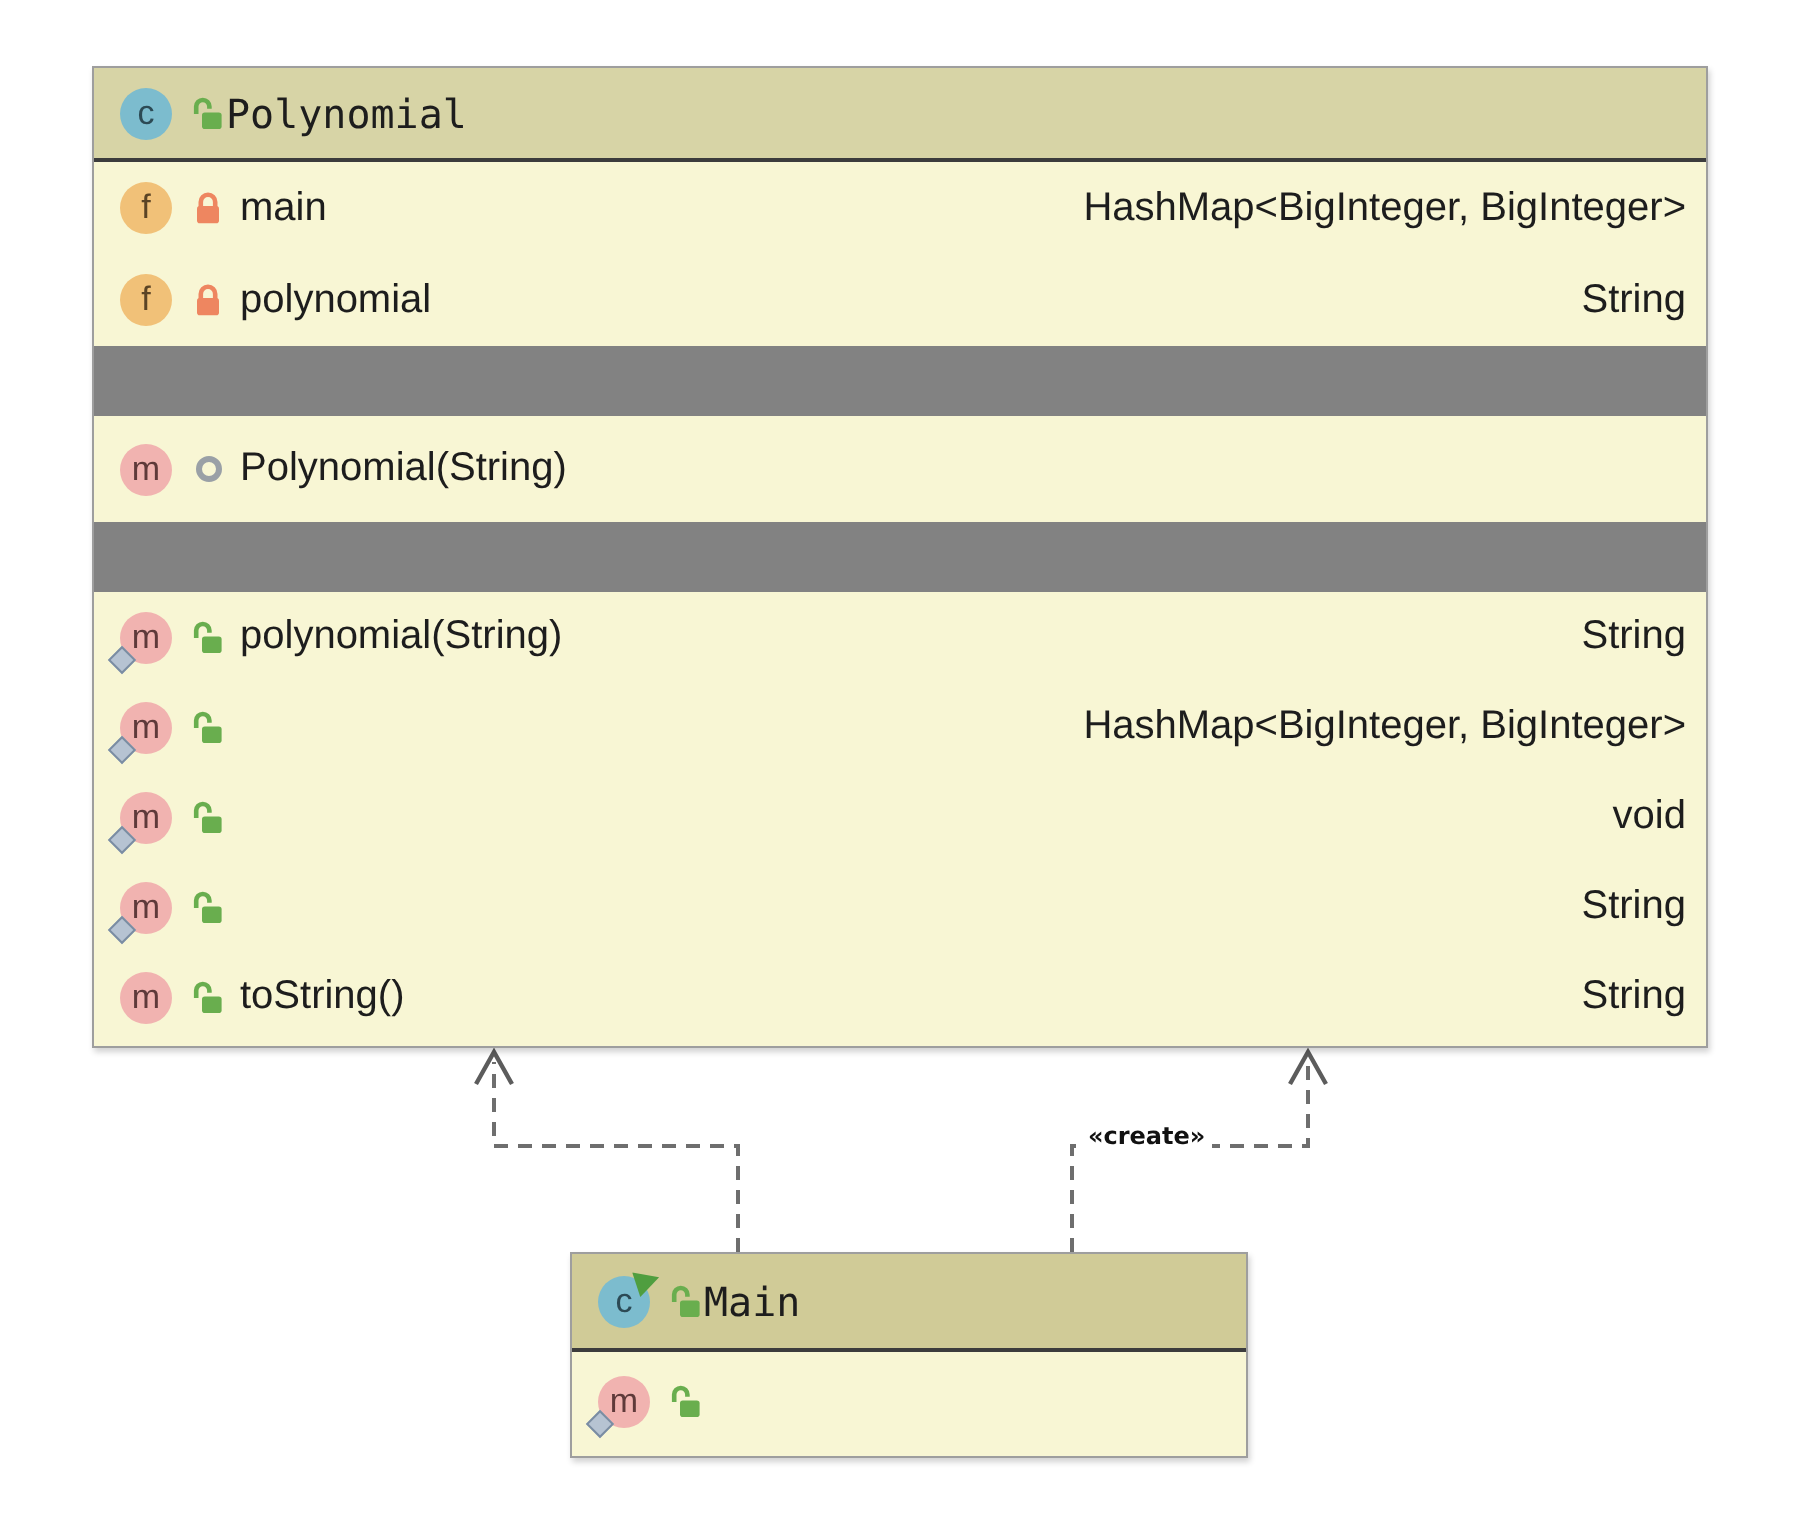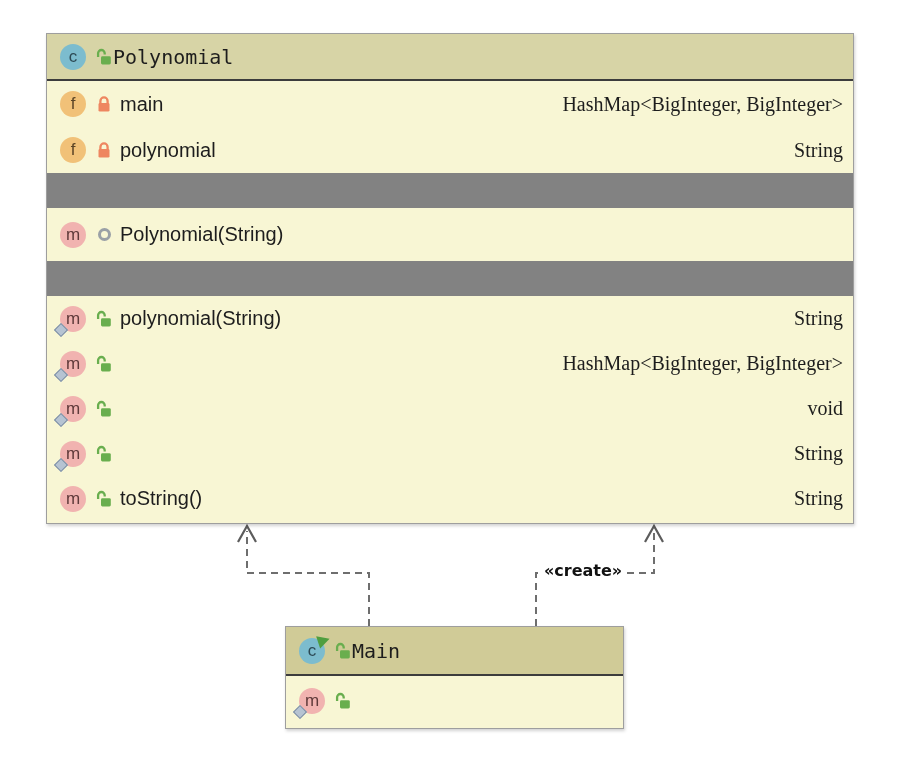--- a/index.html
+++ b/index.html
@@ -24,21 +24,21 @@
     white-space:nowrap;
   }
   #polynomial-box .class-header{height:47px;background:#d7d4a6;}
   #main-box .class-header{height:49px;background:#d0cb97;}
 
   .row{
     display:flex;align-items:center;box-sizing:border-box;
     padding:0 10px 0 13px;font-size:20px;white-space:nowrap;
   }
   .row .m-name{margin-left:7px;}
-  .row .m-type{margin-left:auto;padding-left:14px;font-family:Liberation Serif, serif;}
+  .row .m-type{margin-left:auto;padding-left:14px;}
   .field-row{height:46px;}
   .ctor-row{height:53px;}
   .method-row{height:45px;}
   .sep-bar{height:35px;background:#828282;}
 
   
   .circle-icon{
     position:relative;flex:0 0 auto;width:26px;height:26px;border-radius:50%;
     display:flex;align-items:center;justify-content:center;
     font-family:"Liberation Sans", sans-serif;font-size:17px;font-weight:500;
@@ -57,21 +57,21 @@
     flex:0 0 auto;box-sizing:border-box;width:13px;height:13px;border-radius:50%;
     border:3px solid #9aa0a6;margin:0 2.5px;
   }
 
   
   #edges{position:absolute;left:0;top:0;width:898px;height:760px;z-index:1;}
   #create-label{
     position:absolute;left:541px;top:561px;z-index:3;
     background:#ffffff;padding:0 3px;
     font-family:"DejaVu Sans", "Liberation Sans", sans-serif;
-    font-size:16px;font-weight:bold;color:#111;white-space:nowrap;
+    font-size:12px;font-weight:bold;color:#111;white-space:nowrap;
   }
 </style>
 </head>
 <body>
 
 <svg id="edges" xmlns="http://www.w3.org/2000/svg">
 
   <path d="M369,626 V573 H247 V531" fill="none" stroke="#6e6e6e" stroke-width="2" stroke-dasharray="7 5"></path>
   <path d="M238,542 L247,526 L256,542" fill="none" stroke="#5c5c5c" stroke-width="2.2"></path>
 

